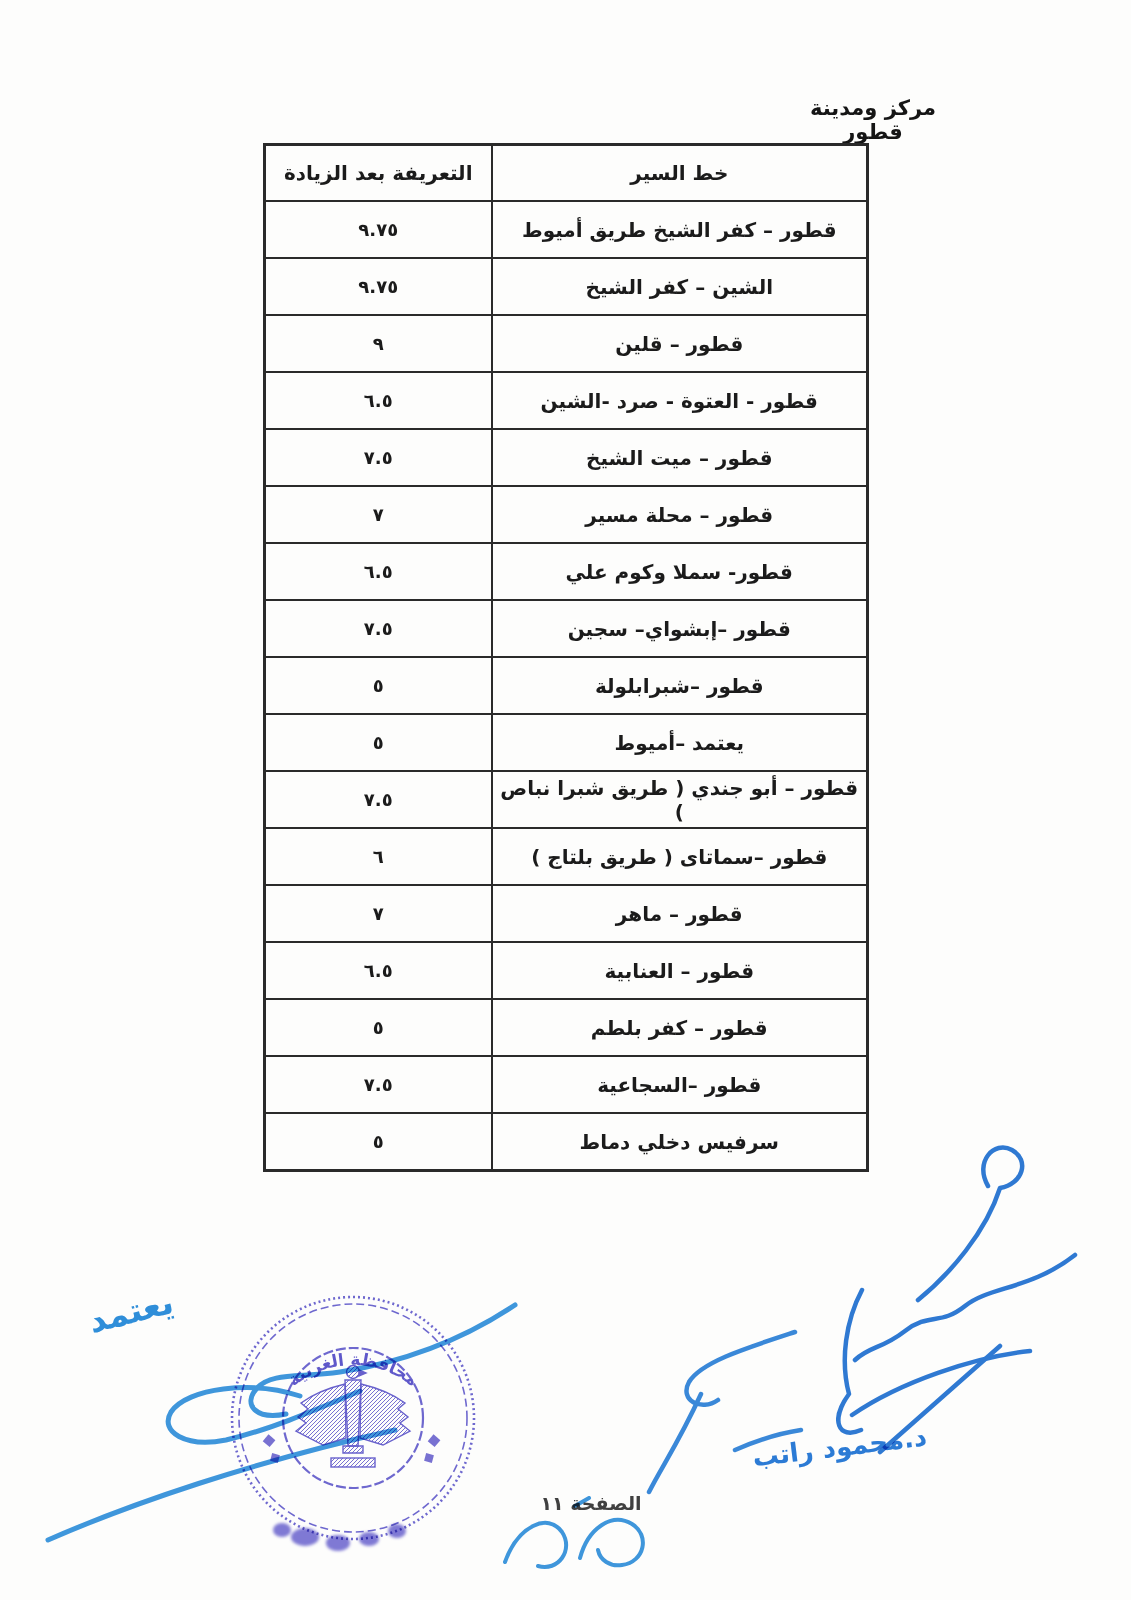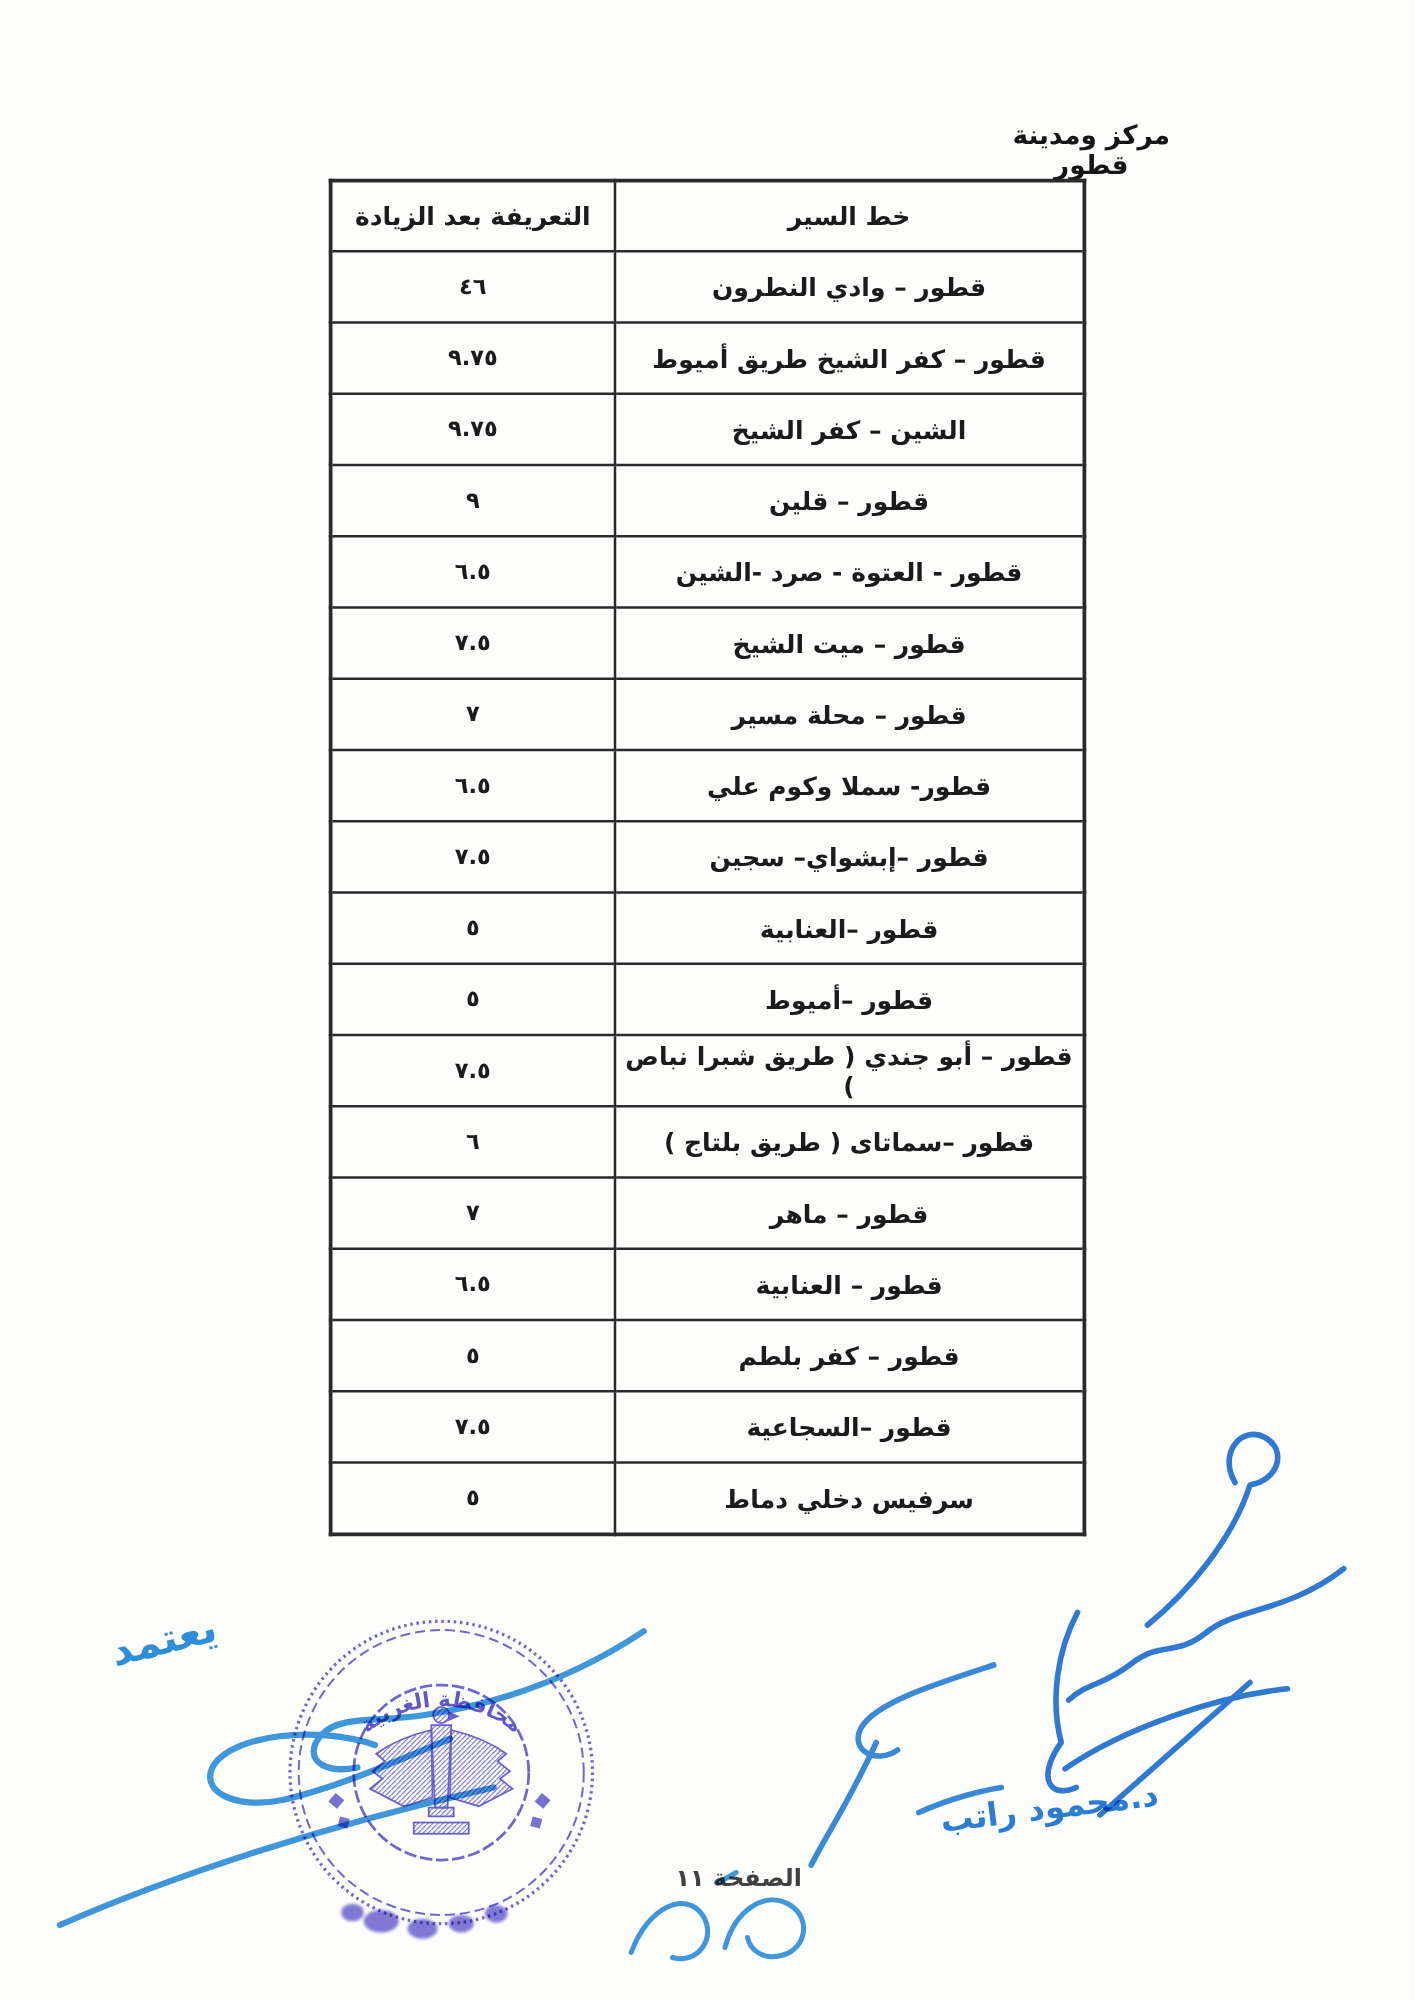--- a/index.html
+++ b/index.html
@@ -60,24 +60,20 @@
       <col style="width:376px">
     </colgroup>
     <thead>
       <tr>
         <th>التعريفة بعد الزيادة</th>
         <th>خط السير</th>
       </tr>
     </thead>
     <tbody>
         <tr>
-          <td class="fare-cell">٤٦</td>
-          <td class="route-cell">قطور – وادي النطرون</td>
-        </tr>
-        <tr>
           <td class="fare-cell">٩.٧٥</td>
           <td class="route-cell">قطور – كفر الشيخ طريق أميوط</td>
         </tr>
         <tr>
           <td class="fare-cell">٩.٧٥</td>
           <td class="route-cell">الشين – كفر الشيخ</td>
         </tr>
         <tr>
           <td class="fare-cell">٩</td>
           <td class="route-cell">قطور – قلين</td>
@@ -97,25 +93,25 @@
         <tr>
           <td class="fare-cell">٦.٥</td>
           <td class="route-cell">قطور- سملا وكوم علي</td>
         </tr>
         <tr>
           <td class="fare-cell">٧.٥</td>
           <td class="route-cell">قطور –إبشواي– سجين</td>
         </tr>
         <tr>
           <td class="fare-cell">٥</td>
-          <td class="route-cell">قطور –العنابية</td>
-        </tr>
-        <tr>
-          <td class="fare-cell">٥</td>
-          <td class="route-cell">قطور –أميوط</td>
+          <td class="route-cell">قطور –شبرابلولة</td>
+        </tr>
+        <tr>
+          <td class="fare-cell">٥</td>
+          <td class="route-cell">يعتمد –أميوط</td>
         </tr>
         <tr>
           <td class="fare-cell">٧.٥</td>
           <td class="route-cell">قطور – أبو جندي ( طريق شبرا نباص )</td>
         </tr>
         <tr>
           <td class="fare-cell">٦</td>
           <td class="route-cell">قطور –سماتاى ( طريق بلتاج )</td>
         </tr>
         <tr>

